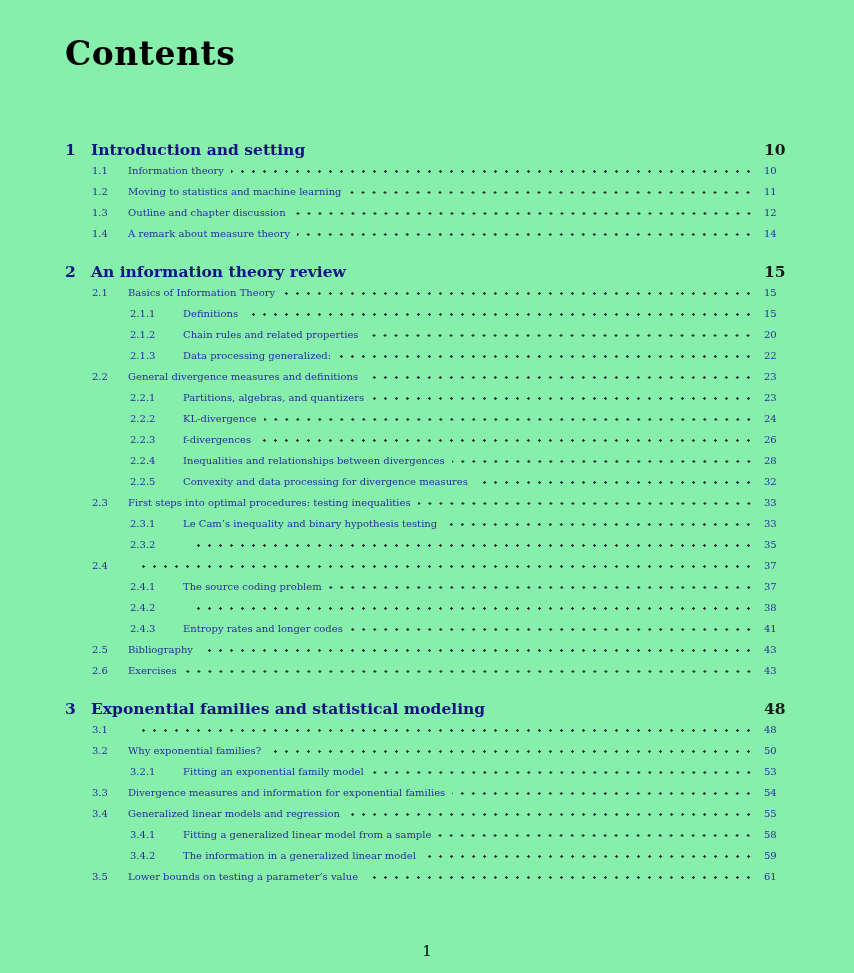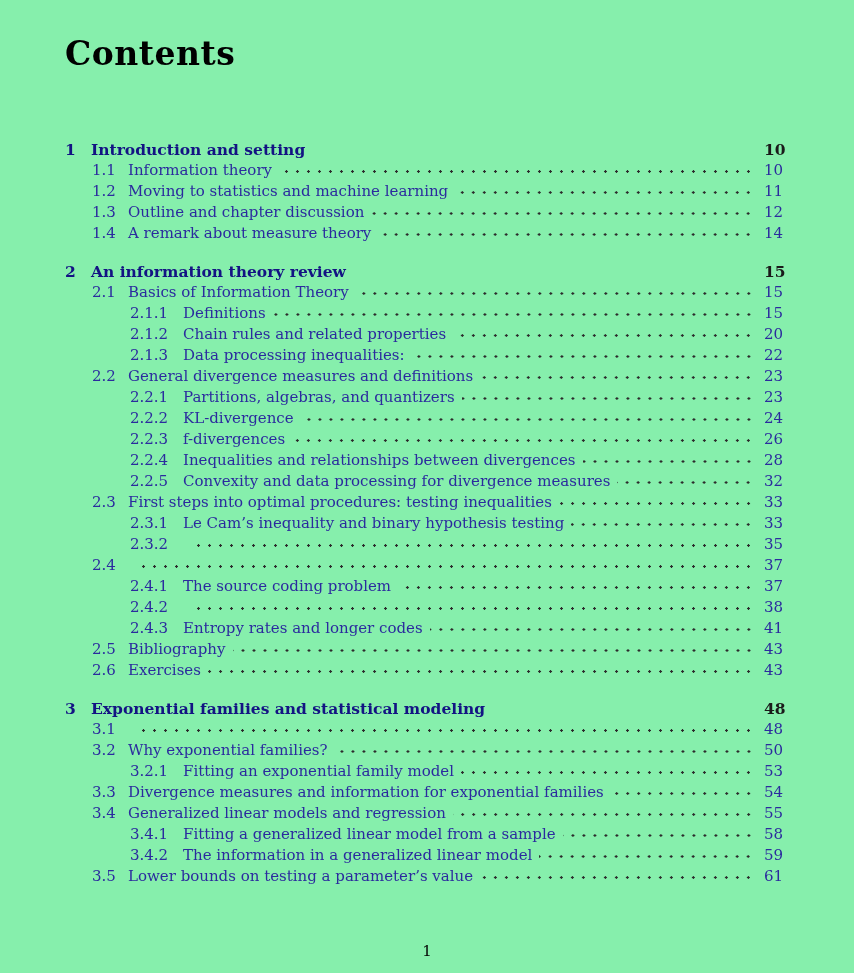--- a/index.html
+++ b/index.html
@@ -21,21 +21,21 @@
   }
   .contents-title{
     font-family:"DejaVu Serif","Liberation Serif",serif;
     font-size:33px;font-weight:bold;color:var(--text-black);
     letter-spacing:0.5px;
     margin:4px 0 66px 0;
   }
   .toc{width:100%;}
   .toc-row{
     display:flex;align-items:stretch;
-    font-size:15px;line-height:21px;height:21px;
+    font-size:10px;line-height:21px;height:21px;
     color:var(--section-color);
     white-space:nowrap;
     cursor:pointer;
   }
   .toc-row.level-0{
     font-weight:bold;
     font-size:15.5px;
     color:var(--chapter-color);
     margin-top:17px;
   }
@@ -116,21 +116,21 @@
         <span class="pg">15</span>
       </div>
       <div class="toc-row level-2">
         <span class="num">2.1.2</span>
         <span class="title">Chain rules and related properties</span>
         <span class="dots"></span>
         <span class="pg">20</span>
       </div>
       <div class="toc-row level-2">
         <span class="num">2.1.3</span>
-        <span class="title">Data processing inequalities:</span>
+        <span class="title">Data processing generalized:</span>
         <span class="dots"></span>
         <span class="pg">22</span>
       </div>
       <div class="toc-row level-1">
         <span class="num">2.2</span>
         <span class="title">General divergence measures and definitions</span>
         <span class="dots"></span>
         <span class="pg">23</span>
       </div>
       <div class="toc-row level-2">

